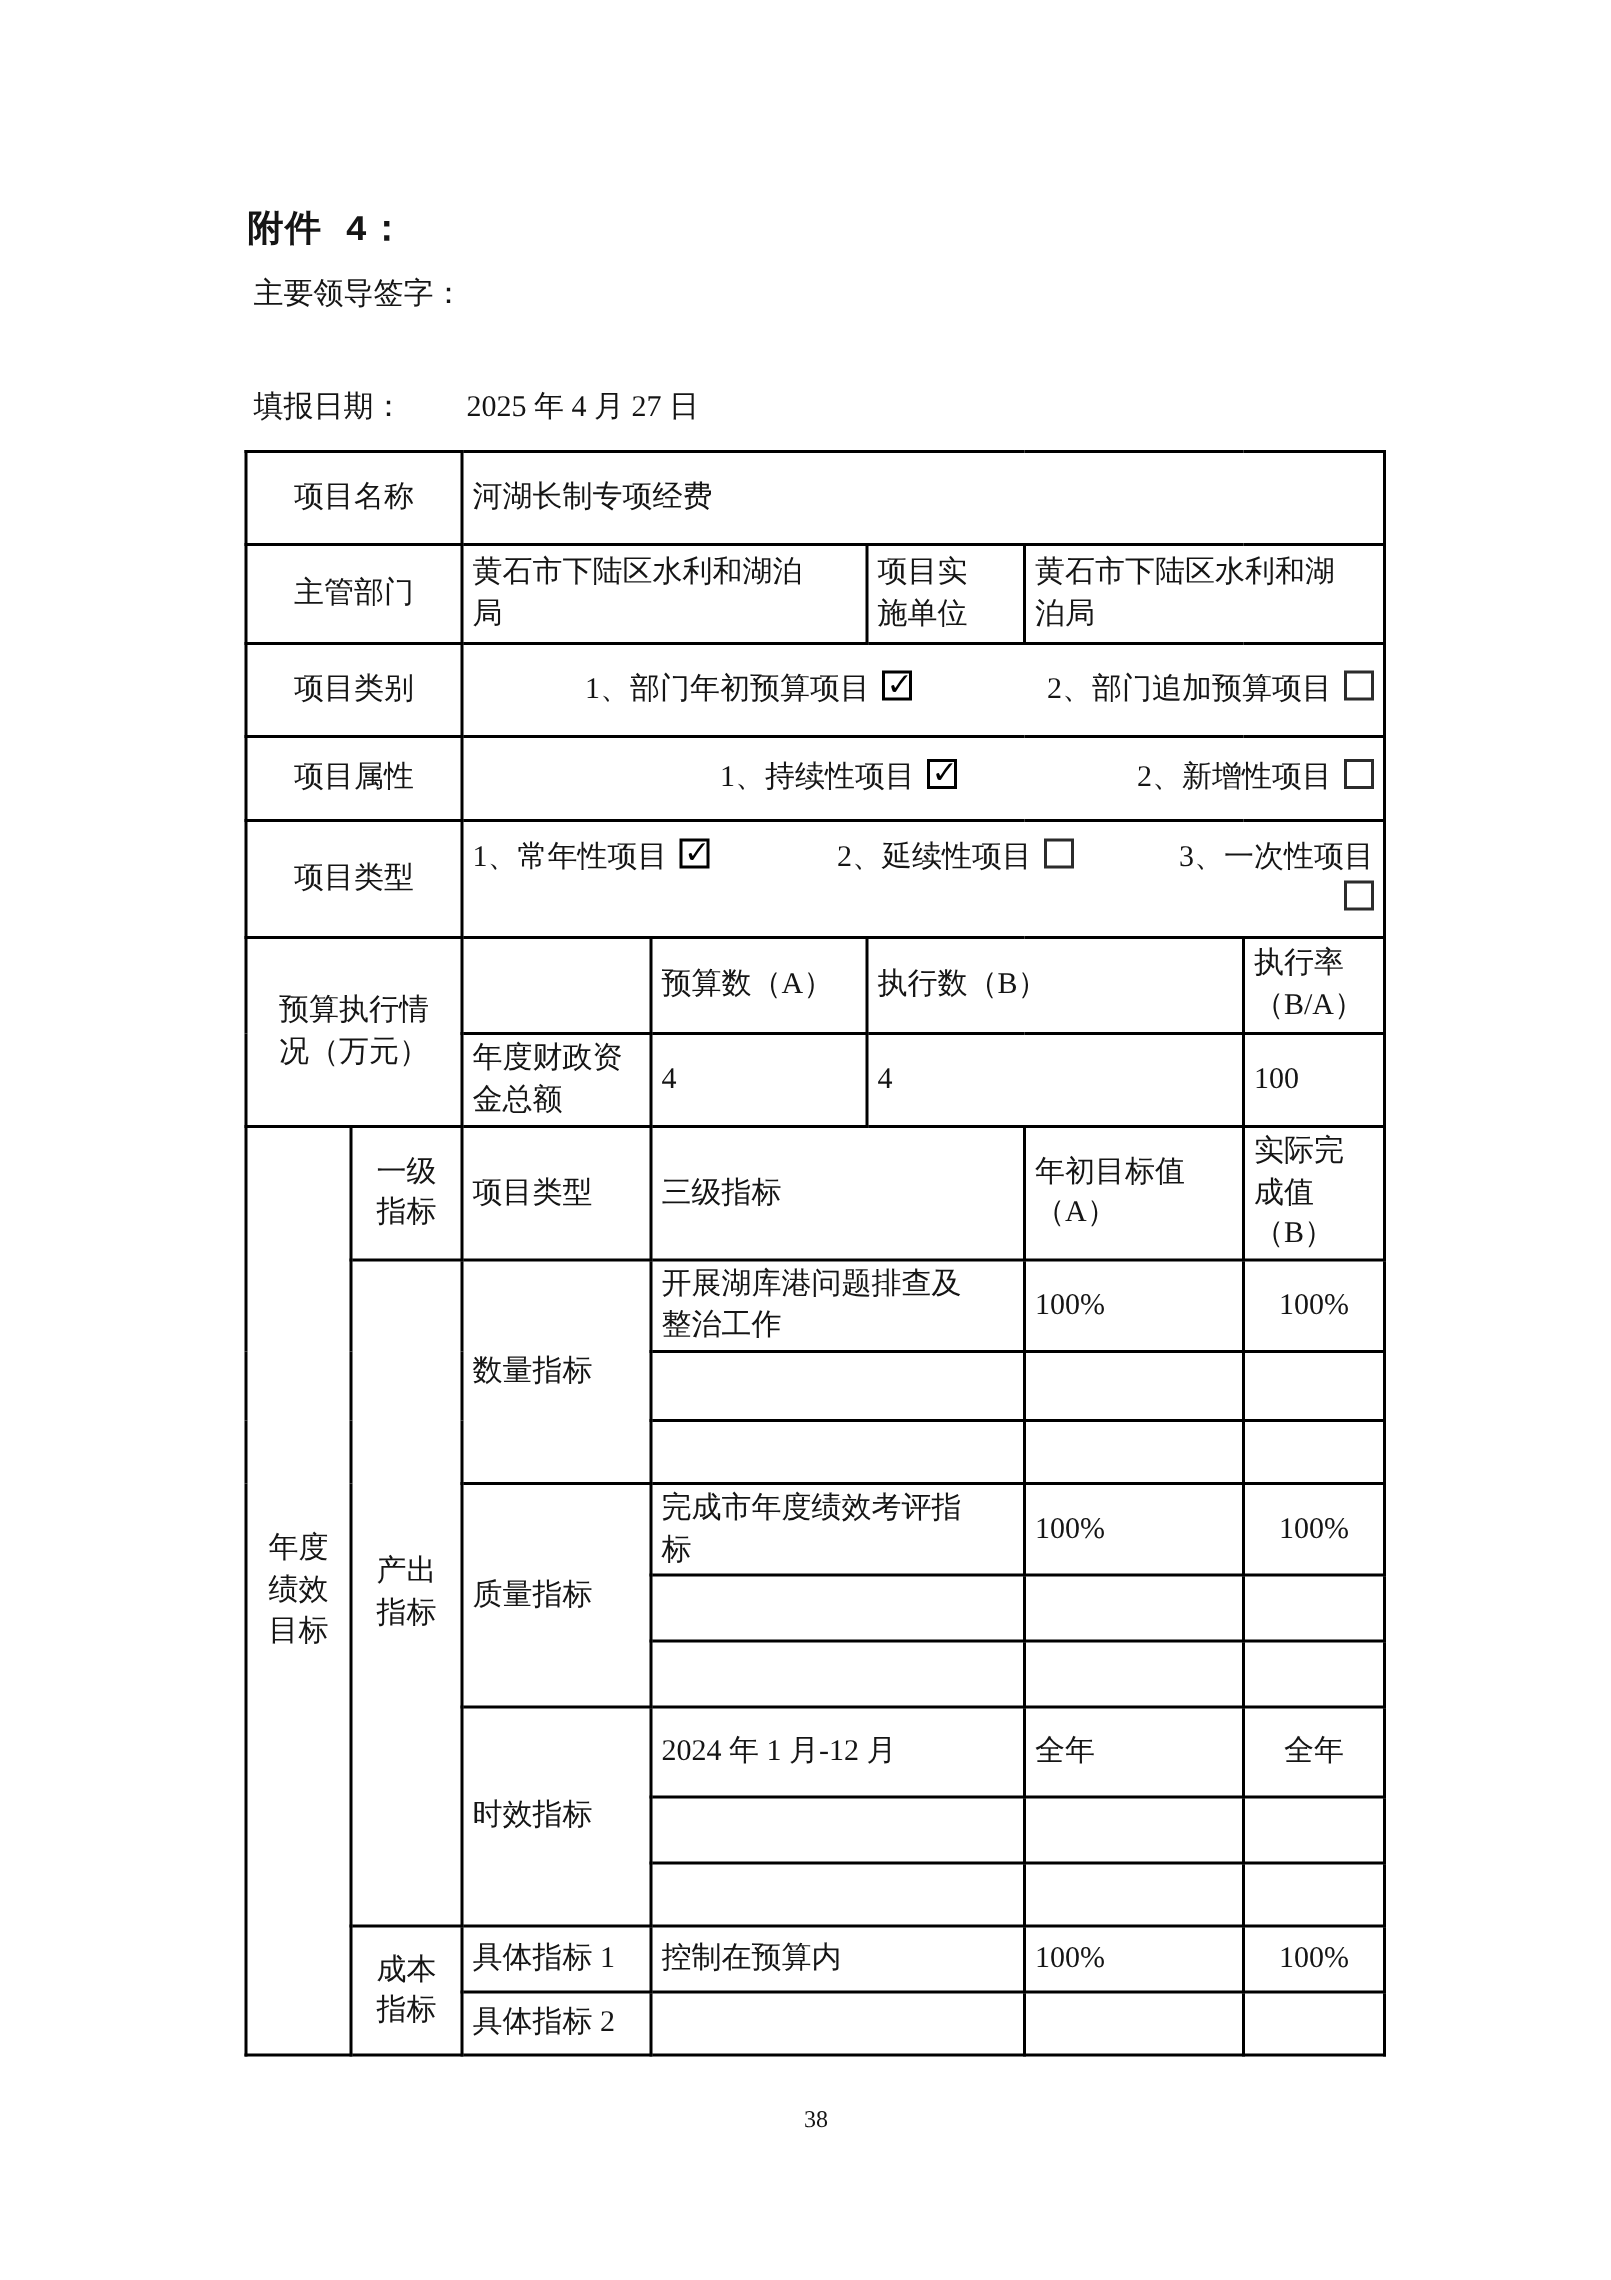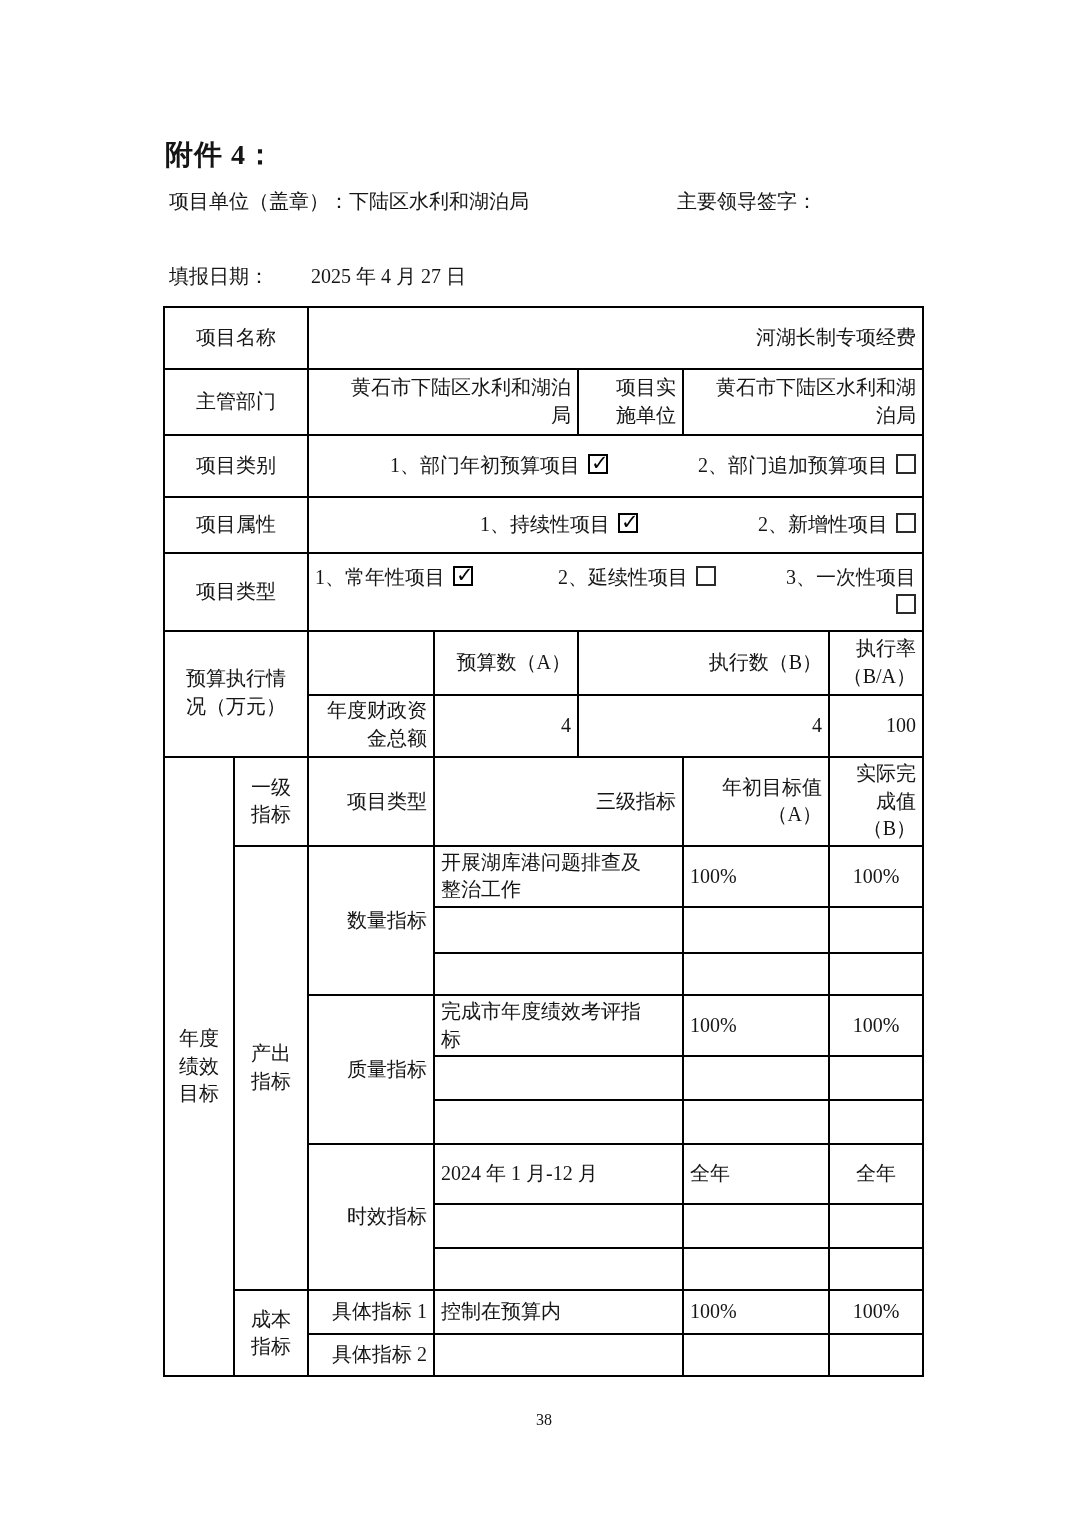--- a/index.html
+++ b/index.html
@@ -13,23 +13,23 @@
     color: #151515;
     font-family: "Liberation Serif", "DejaVu Serif", serif;
     font-size: 20px;
     position: relative;
   }
   .page {
     box-sizing: border-box;
     padding: 136px 149px 0 163px;
   }
   .attachment {
-    font-family: Liberation Serif, serif;
+    font-family: Liberation Mono, monospace;
     font-weight: 600;
-    font-size: 28px;
+    font-size: 24px;
     letter-spacing: 1px;
     margin: 0 0 14px 2px;
   }
   .doc-title {
     font-size: 30px;
     font-weight: bold;
     text-align: center;
     letter-spacing: 1px;
     margin: 0 14px 38px 0;
   }
@@ -48,27 +48,27 @@
     width: 650px;
   }
   table.form td {
     border: 2px solid #000;
     padding: 2px 6px;
     vertical-align: middle;
     line-height: 1.38;
     overflow: hidden;
   }
   td.lab  { text-align: center; padding: 2px 10px; }
-  td.cen  { text-align: right; }
+  td.cen  { text-align: left; }
   td.pre, .pre { white-space: pre-line; }
   td.ind  { text-align: left; padding: 2px 6px 2px 10px; }
   td.tgt  { text-align: left; padding-left: 10px; }
   td.act  { text-align: center; }
   td.opts { text-align: right; padding: 4px 10px 4px 12px; }
-  td.narrowpad { padding-left: 14px; padding-right: 14px; font-family: Liberation Mono, monospace; }
+  td.narrowpad { padding-left: 14px; padding-right: 14px; }
 
   .gap { display: inline-block; height: 1px; }
   .g90  { width: 90px; }
   .g120 { width: 120px; }
   .g85  { width: 85px; }
   .g70  { width: 70px; }
 
   .cb {
     display: inline-block;
     width: 16px;
@@ -98,21 +98,20 @@
 </style>
 </head>
 <body>
 
 <div class="page">
 
   <div class="attachment">附件 4：</div>
 
 
   <div class="meta-line unit-line">
-    <span class="unit-left"><span>项目单位（盖章）：</span><span>下陆区水利和湖泊局</span></span>
     <span>主要领导签字：</span>
   </div>
 
   <div class="meta-line date-line">
     <span>填报日期：</span>
     <span class="date-value">2025 年 4 月 27 日</span>
   </div>
 
   <table class="form">
     <colgroup>

